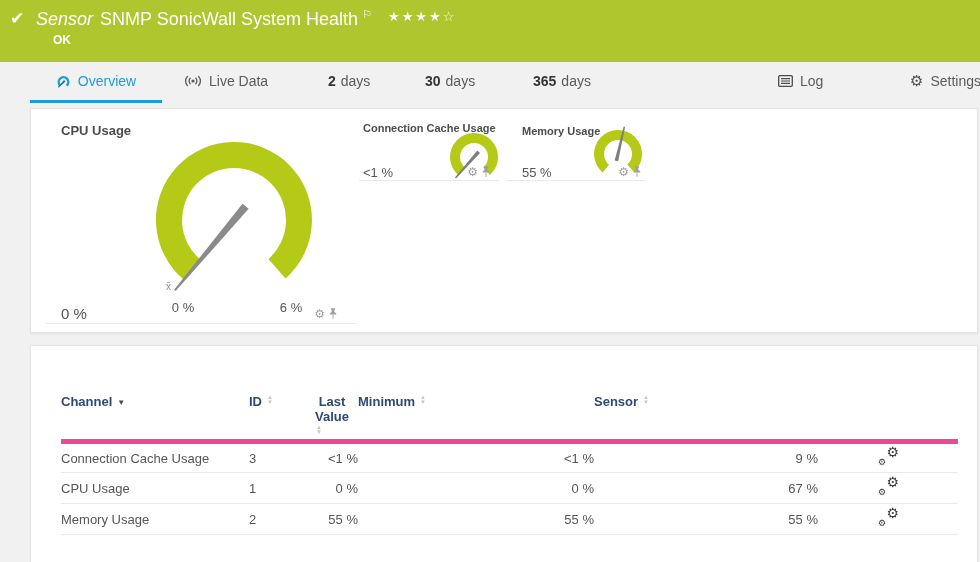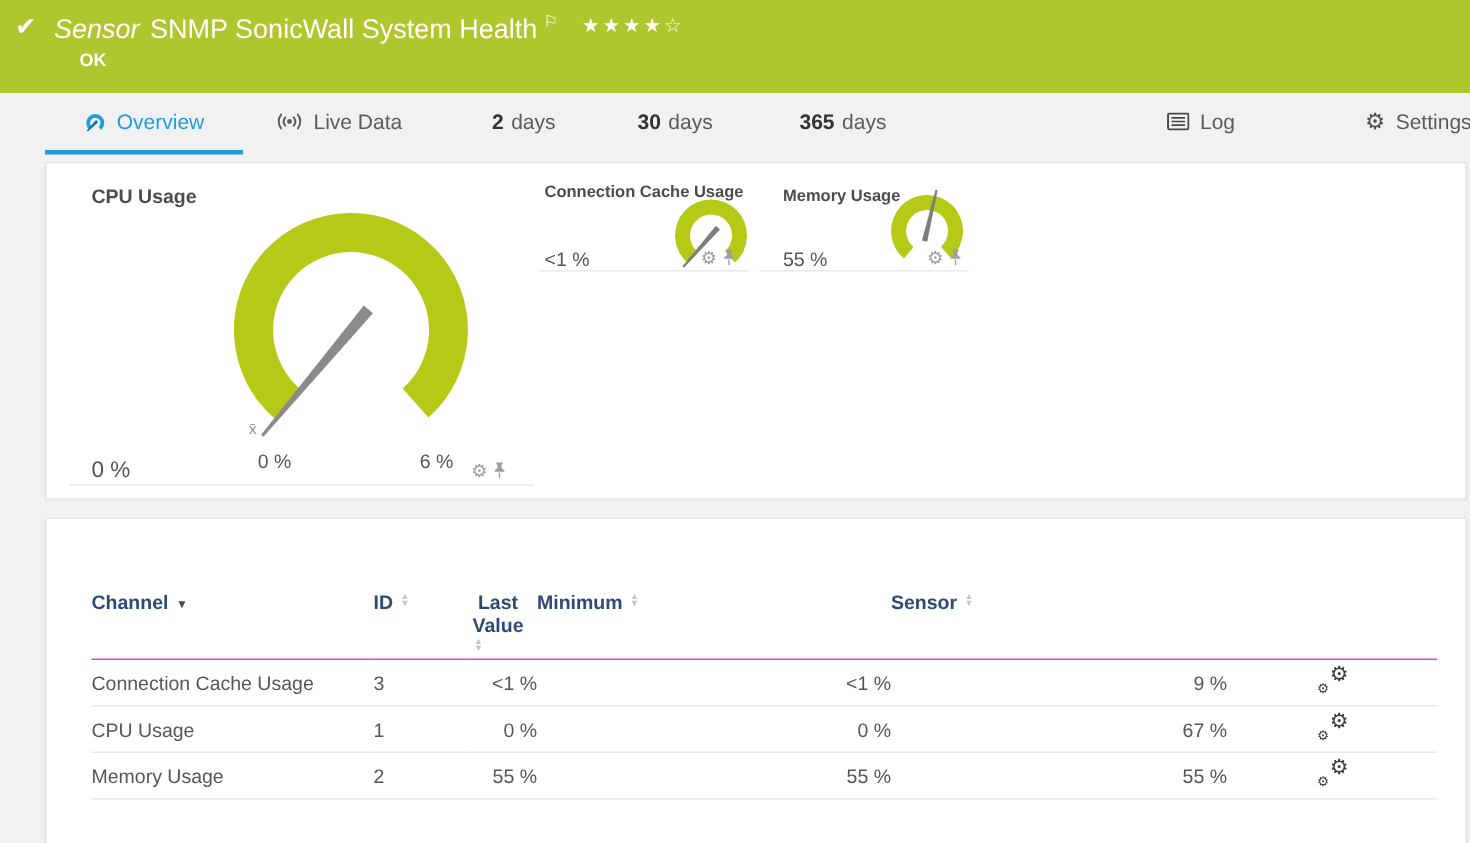--- a/index.html
+++ b/index.html
@@ -79,21 +79,21 @@
   
   table.channels{border-collapse:collapse;table-layout:fixed;margin:36px 0 0 30px;font-size:13px;}
   .col-channel{width:188px;}
   .col-id{width:62px;}
   .col-last{width:47px;}
   .col-min{width:236px;}
   .col-max{width:224px;}
   .col-gear{width:140px;}
   table.channels th{
     color:var(--table-header-blue);font-weight:bold;text-align:left;vertical-align:top;
-    height:49px;padding:12px 0 0;line-height:15px;border-bottom:1px solid #ec4899;
+    height:49px;padding:12px 0 0;line-height:15px;border-bottom:5px solid #ec4899;
   }
   th.c-last{text-align:center;margin-left:16px;}
   th.c-last .wraplabel{display:inline-block;width:42px;text-align:center;}
   th.c-min,th.c-max{text-align:right;}
   table.channels td{height:31px;border-bottom:1px solid #e8e8e8;color:#565656;padding:0;}
   td.c-channel{color:#595959;}
   td.c-last,td.c-min,td.c-max{text-align:right;}
   td.c-gear{text-align:center;}
   .sort{display:inline-block;vertical-align:2px;margin-left:5px;}
   .sort i{font-style:normal;display:block;font-size:6px;line-height:5px;color:#c6c6c6;}

